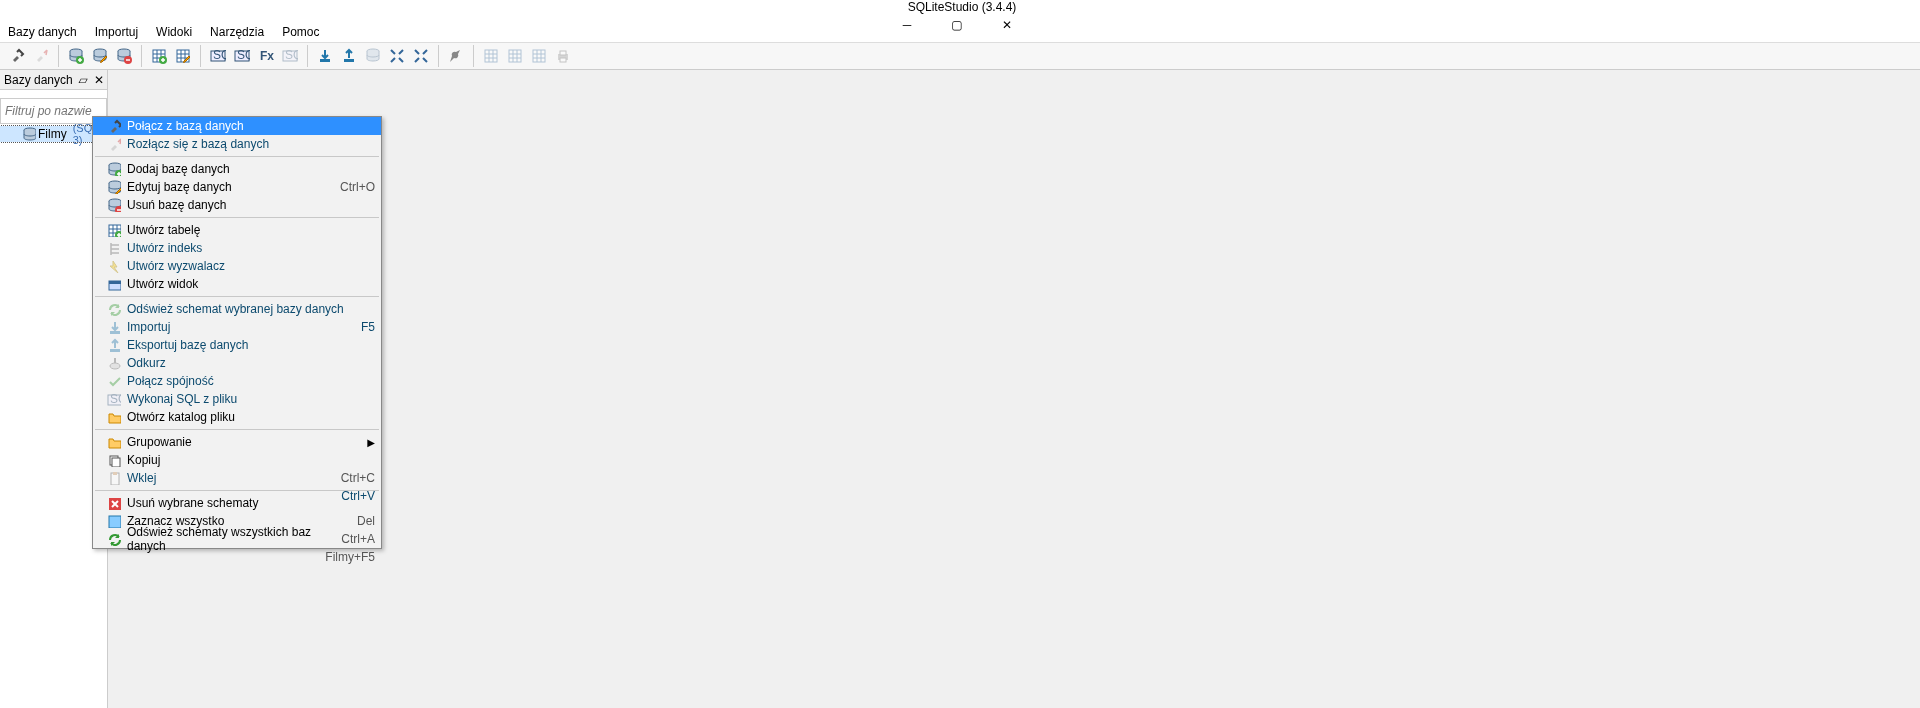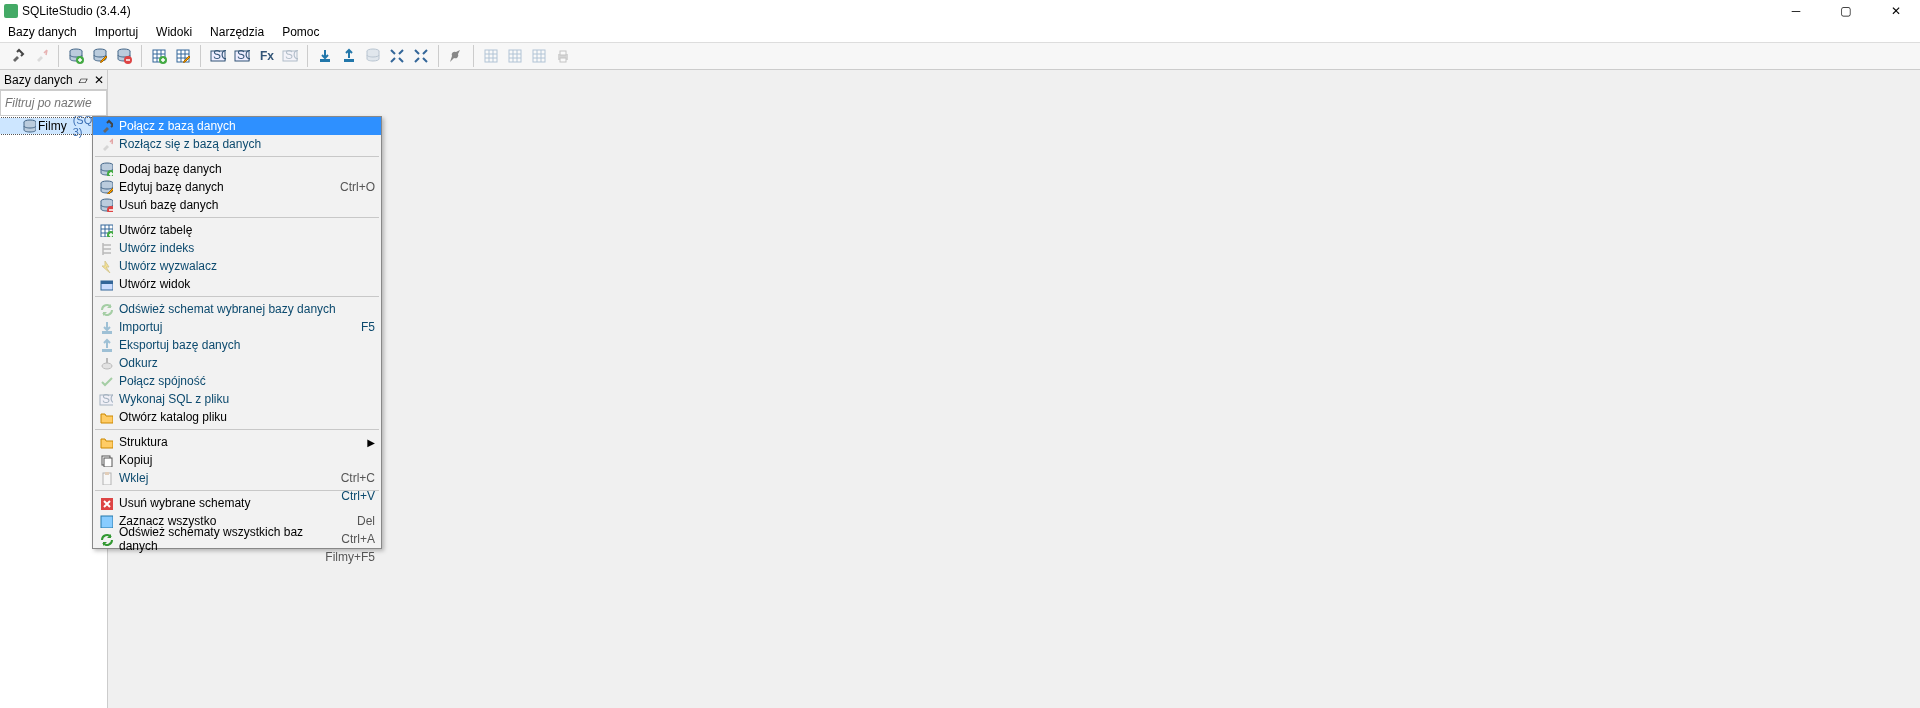--- a/index.html
+++ b/index.html
@@ -1,19 +1,19 @@
 <!DOCTYPE html>
 <html><head>
 <meta charset="utf-8">
 <style>
   * { box-sizing: border-box; margin: 0; padding: 0; font-family: "Segoe UI", Tahoma, sans-serif; font-size: 12px; }
   body { background: #fff; color: #000; width: 1920px; height: 708px; overflow: hidden; position: relative; }
 
   
-  .titlebar { height: 22px; display: flex; align-items: center; padding-left: 4px; background: #fff; }
+  .titlebar { height: 22px; display: flex; align-items: center; padding-left: 4px; background: #fff; flex-direction: column; }
   .titlebar .app-ico { width: 14px; height: 14px; background: #4a6; border-radius: 2px; margin-right: 4px; }
   .titlebar .title { flex: 1; font-size: 12px; }
   .winbtns { display: flex; gap: 22px; padding-right: 10px; }
   .winbtn { width: 28px; height: 22px; display:flex;align-items:center;justify-content:center; }
 
   
   .menubar { height: 20px; display: flex; align-items: center; padding-left: 6px; gap: 14px; background:#fff; }
   .menubar span { padding: 2px 2px; }
 
   
@@ -23,35 +23,35 @@
   .ico { width:16px; height:16px; display:inline-block; }
   .ico svg { width:16px; height:16px; }
   .disabled svg { opacity: 0.35; }
   .disabled { color:#999; }
 
   
   .side { position:absolute; left:0; top:70px; width:108px; bottom:0; border-right:1px solid #ccc; background:#fff; }
   .side-header { height:20px; display:flex; align-items:center; padding-left:4px; border-bottom:1px solid #ccc; background:#efefef; }
   .side-header .lbl { flex:1; }
   .side-header .ic { width:16px;height:16px;display:flex;align-items:center;justify-content:center; }
-  .filter { width:100%; height:18px; border:1px solid #ccc; padding:12px 4px; color:#888; font-style:italic; background:#fff; }
+  .filter { width:100%; height:18px; border:1px solid #ccc; padding:12px 4px; color:#888; font-style:italic; background:#fff;margin-top:8px; }
   .tree { padding:2px 0; }
   .tree-item { display:flex; align-items:center; height:16px; padding-left:22px; gap:2px; }
   .tree-item.sel { background:#cde6ff; outline:1px dotted #555; }
   .tree-item .dbico { width:14px;height:14px;display:inline-block; }
   .tree-item .dbico svg{width:14px;height:14px;}
   .tree-item .nm { font-size:12px; }
   .tree-item .typ { font-size:11px; color:#3b6fb5; margin-left:4px; }
 
   
   .main { position:absolute; left:108px; right:0; top:70px; bottom:0; background:#f0f0f0; }
 
   
   .ctxmenu { position:absolute; left:92px; top:116px; width:290px; background:#f2f2f2; border:1px solid #888; box-shadow:2px 2px 4px rgba(0,0,0,.25); }
-  .ctxrow { height:18px; display:flex; align-items:center; padding:0 6px 0 4px; }
+  .ctxrow { height:18px; display:flex; align-items:center; padding:0 6px 0 12px; }
   .ctxrow .cic { width:18px;height:16px;display:flex;align-items:center;justify-content:center; }
   .ctxrow .cic svg{width:14px;height:14px;}
   .ctxrow .clbl { flex:1; padding-left:4px; }
   .ctxrow .csc { color:#555;margin-top:36px; }
   .ctxrow.hov { background:#2e90ff; color:#fff; }
   .ctxrow.dis .clbl,.ctxrow.dis .csc{ color:#0c4a6e; }
   .ctxrow.dis svg{ opacity:.4; }
   .ctxsep { height:1px; background:#c8c8c8; margin:3px 2px; }
   .ctxrow .arrow { font-size:10px; }
 </style>
@@ -462,21 +462,21 @@
       </span>
     <span class="clbl">Otwórz katalog pliku</span>
   </div>
   <div class="ctxsep"></div>
   <div class="ctxrow">
     <span class="cic">
         <svg>
           <use href="#i-folder"></use>
         </svg>
       </span>
-    <span class="clbl">Struktura</span>
+    <span class="clbl">Grupowanie</span>
     <span class="arrow">▶</span>
   </div>
   <div class="ctxrow">
     <span class="cic">
         <svg>
           <use href="#i-copy"></use>
         </svg>
       </span>
     <span class="clbl">Kopiuj</span>
     <span class="csc">Ctrl+C</span>

